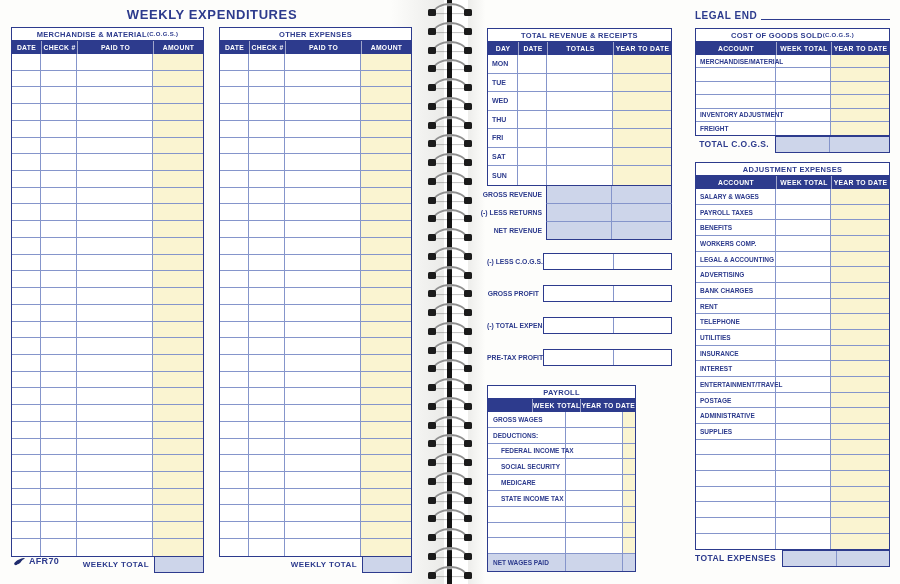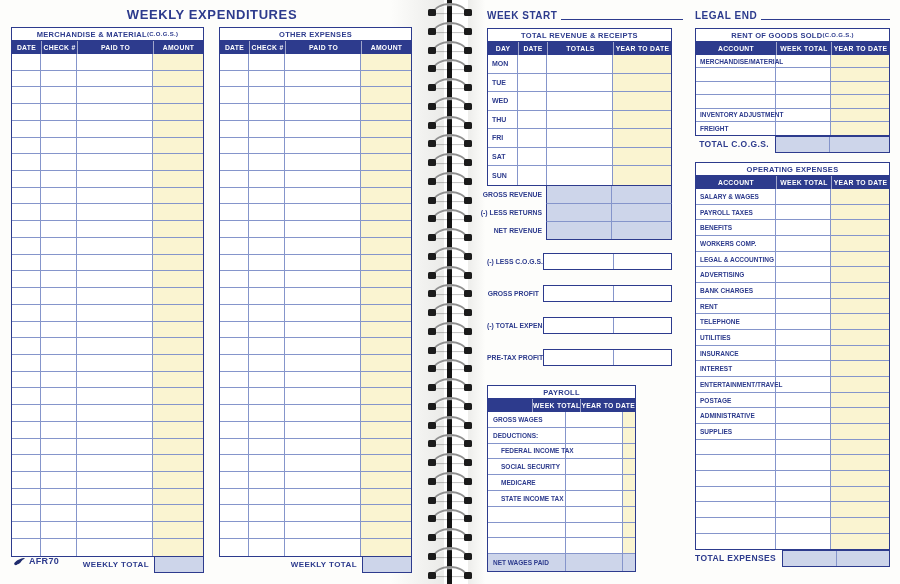--- a/index.html
+++ b/index.html
@@ -691,24 +691,20 @@
           <span class="coil-end r"></span>
         </div>
         <div class="coil" style="top: 565.5px;">
           <span class="coil-arc"></span>
           <span class="coil-end l"></span>
           <span class="coil-end r"></span>
         </div>
       </div>
   </div>
 
-  <div class="week-line" style="left:487px; top:10px; width:196px;">
-    <span class="week-label">WEEK START</span>
-    <span class="week-rule"></span>
-  </div>
 
   <div class="page-right" style="background:none; pointer-events:none;"></div>
 
   <div class="rev-table" style="left:487px;">
     <div class="boxed">
       <div class="t-title">
         <span>TOTAL REVENUE &amp; RECEIPTS</span>
       </div>
       <div class="t-head">
           <div class="hcell c-day">DAY</div>
@@ -883,21 +879,21 @@
   </div>
 
   <div class="week-line" style="left:695px; top:10px; width:195px;">
     <span class="week-label">LEGAL END</span>
     <span class="week-rule"></span>
   </div>
 
   <div class="acct-table cogs" id="cogsTable" style="left:695px; top:28px;">
     <div class="boxed">
       <div class="t-title">
-        <span>RENT OF GOODS SOLD</span>
+        <span>COST OF GOODS SOLD</span>
         <span class="t-suffix">(C.O.G.S.)</span>
       </div>
       <div class="t-head">
           <div class="hcell c-acct">ACCOUNT</div>
           <div class="hcell c-wt">WEEK TOTAL</div>
           <div class="hcell c-aytd">YEAR TO DATE</div>
         </div>
       <div class="t-body">
           <div class="arow">
             <div class="cell c-acct">MERCHANDISE/MATERIAL</div>
@@ -936,21 +932,21 @@
       <span class="afoot-cells">
           <span class="afc1"></span>
           <span class="afc2"></span>
         </span>
     </div>
   </div>
 
   <div class="acct-table opex" id="opexTable" style="left:695px; top:162px;">
     <div class="boxed">
       <div class="t-title">
-        <span>OPERATING EXPENSES</span>
+        <span>ADJUSTMENT EXPENSES</span>
       </div>
       <div class="t-head">
           <div class="hcell c-acct">ACCOUNT</div>
           <div class="hcell c-wt">WEEK TOTAL</div>
           <div class="hcell c-aytd">YEAR TO DATE</div>
         </div>
       <div class="t-body">
           <div class="arow">
             <div class="cell c-acct">SALARY &amp; WAGES</div>
             <div class="cell c-wt"></div>

